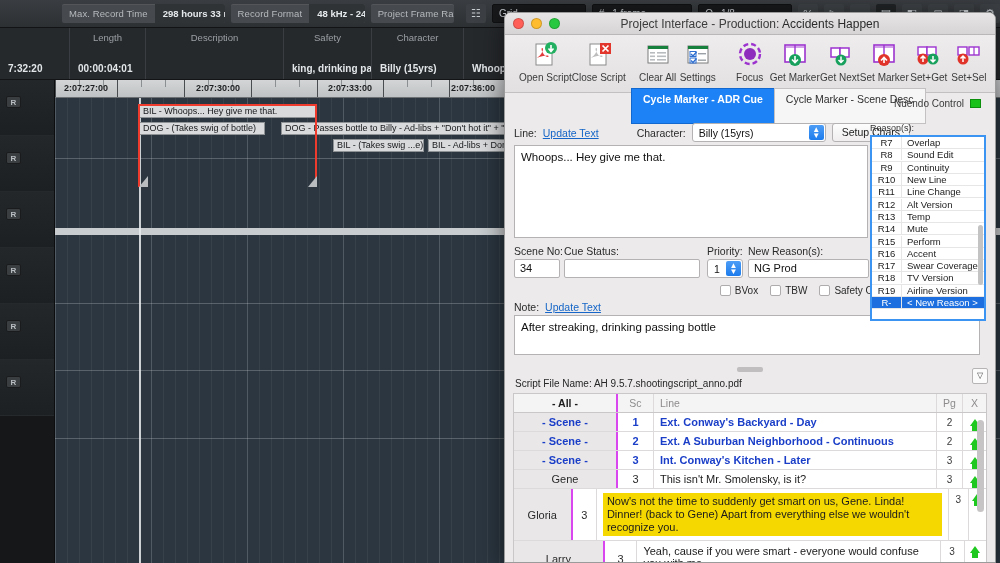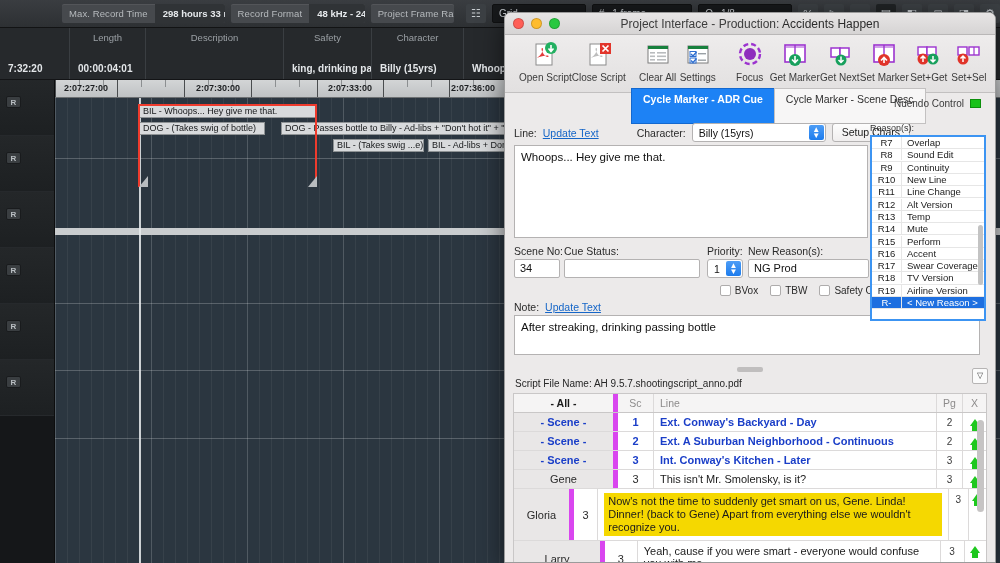--- a/index.html
+++ b/index.html
@@ -209,21 +209,21 @@
     position: absolute; right: 7px; top: -8px; width: 16px; height: 16px;
     background: #fbfbfb; border: 1px solid #b6b4b4; border-radius: 2px;
     font-size: 8px; color: #444; text-align: center; line-height: 14px;
   }
 
   
   .tbl { margin: 2px 8px 0 8px; border: 1px solid #c9c7c7; background: #fff; position: relative; overflow: hidden; }
   .tr { display: flex; border-bottom: 1px solid #dcdada; align-items: stretch; }
   .tr.head { background: #f5f4f4; border-bottom: 1px solid #c9c7c7; }
   .td { padding: 3px 6px; font-size: 11px; display: flex; align-items: center; overflow: hidden; }
-  .c-char { width: 104px; justify-content: center; border-right: 5px solid #d946ef; background: #e9e7e7; color: #2a2a2a; }
+  .c-char { width: 104px; justify-content: center; border-right: 2px solid #d946ef; background: #e9e7e7; color: #2a2a2a; }
   .c-sc   { width: 36px; justify-content: center; border-right: 1px solid #dcdada; color: #2a2a2a; }
   .c-line { flex: 1 1 auto; color: #1b1b1b; }
   .c-pg   { width: 26px; justify-content: center; border-left: 1px solid #dcdada; color: #3a3a3a; font-size: 10px; }
   .c-x    { width: 24px; justify-content: center; border-left: 1px solid #dcdada; }
   .tr.head .td { color: #8d8b8b; font-size: 10.5px; }
   .tr.head .c-char { color: #1b1b1b; font-weight: bold; background: #f5f4f4; }
   .scene .c-char, .scene .c-sc, .scene .c-line { color: #1a3ec8; font-weight: bold; }
   .hl { background: #f5d800; padding: 2px 4px; line-height: 13px; }
   .arrow-up {
     width: 0; height: 0; border-left: 5px solid transparent; border-right: 5px solid transparent;

